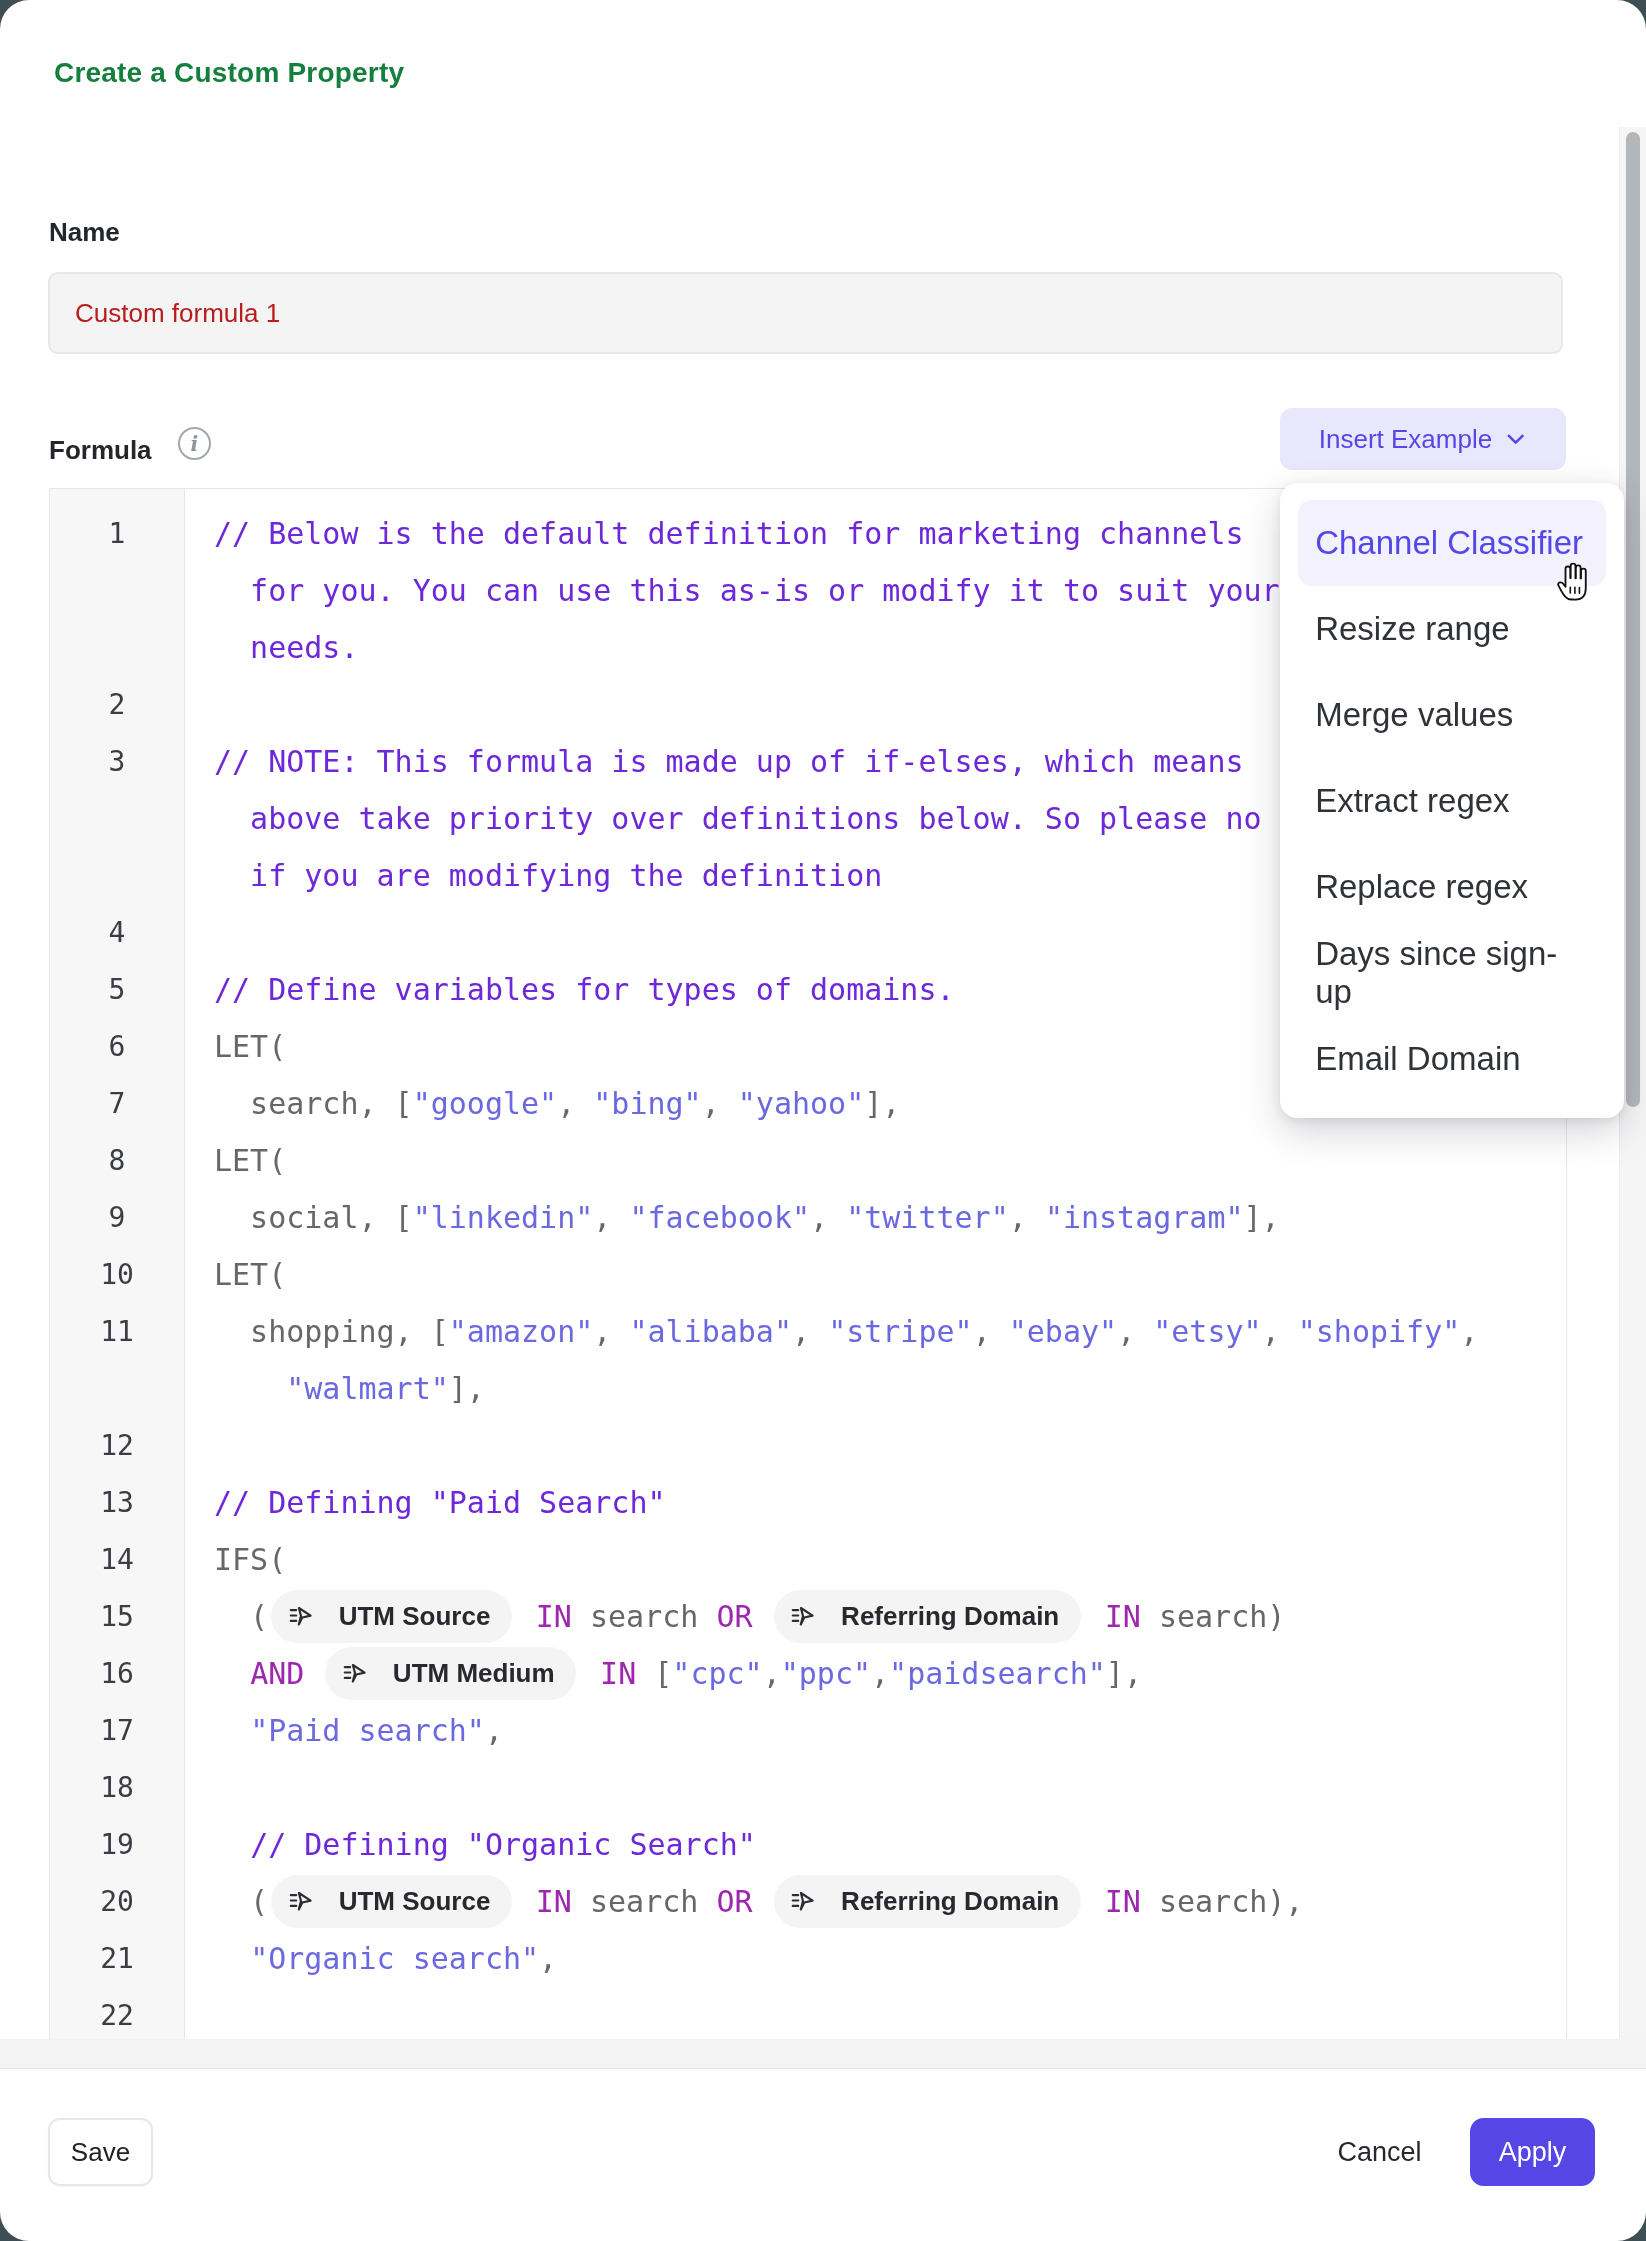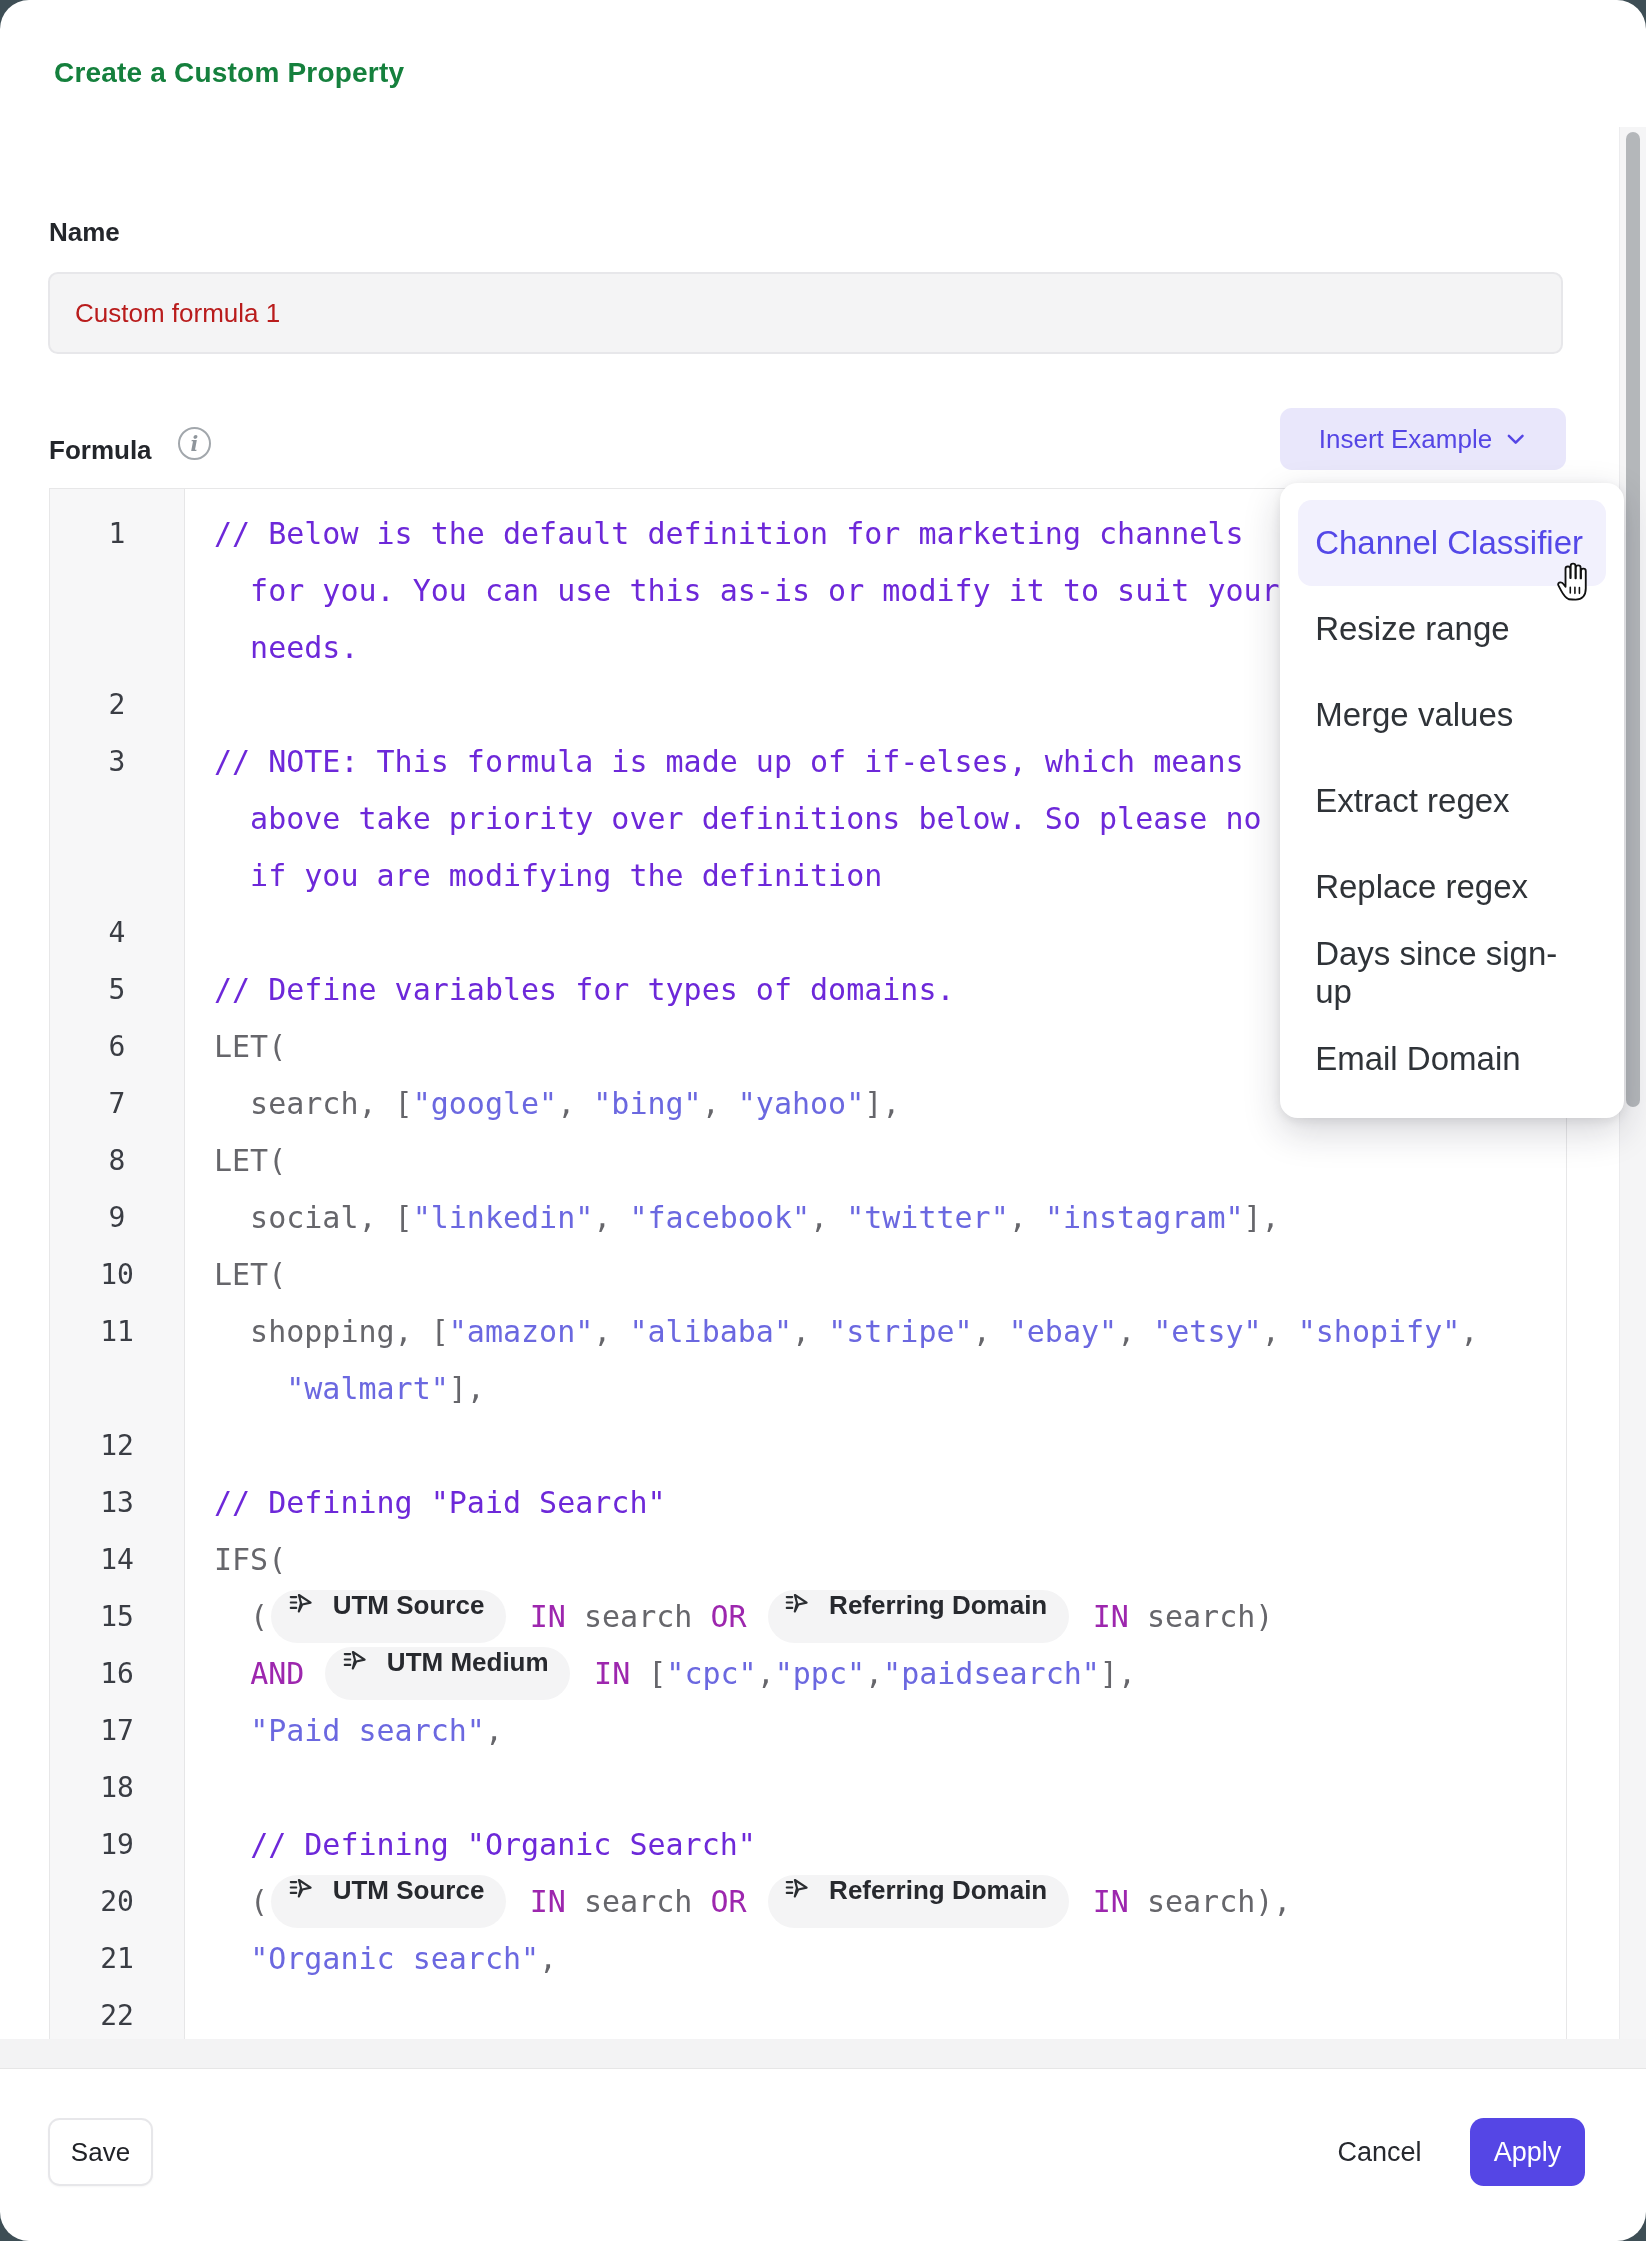--- a/index.html
+++ b/index.html
@@ -55,22 +55,22 @@
   .crow{
     height:57px;display:flex;align-items:center;
     font-family:"DejaVu Sans Mono",monospace;font-size:30px;color:#66666B;
   }
   .crow span{white-space:pre;}
   .tok-p{color:#66666B;}
   .tok-c{color:#6d28d9;}
   .tok-s{color:#6B68E0;}
   .tok-k{color:#9D27AE;}
   .chip{
-    display:inline-flex;height:53px;border-radius:27px;background:#F4F4F5;
-    padding:0 21.5px 0 15.6px;margin:0 5.9px 0 2.9px;gap:20px;flex:none;
+    display:inline-flex;align-items:center;height:53px;border-radius:27px;background:#F4F4F5;
+    padding:0 21.5px 0 15.6px;margin:0 5.9px 0 2.9px;gap:26px;flex:none;
     font-family:"Liberation Sans",sans-serif;font-size:26px;font-weight:600;color:#27292E;cursor:pointer;
   }
   .chip svg{width:26px;height:26px;flex:none;}
   
   .menu{
     position:absolute;left:1280px;top:483px;width:344px;box-sizing:border-box;padding:16.6px 17.6px;
     background:#fff;border-radius:17.6px;z-index:30;
     box-shadow:0 13.7px 37px rgba(25,25,50,.18), 0 2.9px 9.8px rgba(0,0,0,.08);
   }
   .menu-item{
@@ -94,21 +94,21 @@
   .save-btn{
     position:absolute;left:48px;top:2118px;width:105px;height:68px;border-radius:11.7px;
     background:#fff;border:2px solid #E7E7EA;box-shadow:0 1px 2px rgba(0,0,0,.04);
     font-family:"Liberation Sans",sans-serif;font-size:26px;font-weight:500;color:#202227;cursor:pointer;
   }
   .cancel-btn{
     position:absolute;left:1311px;top:2118px;width:137px;height:68px;border:none;background:transparent;
     font-family:"Liberation Sans",sans-serif;font-size:27px;font-weight:500;color:#26282E;cursor:pointer;
   }
   .apply-btn{
-    position:absolute;left:1470px;top:2118px;width:115px;height:68px;border-radius:13.7px;border:none;
+    position:absolute;left:1470px;top:2118px;width:125px;height:68px;border-radius:13.7px;border:none;
     background:#5546E5;color:#ffffff;font-family:"Liberation Sans",sans-serif;
     font-size:27px;font-weight:500;cursor:pointer;
   }
   .cursor-glyph{position:absolute;left:1555px;top:558px;width:43px;height:45px;z-index:40;pointer-events:none;}
 </style>
 </head>
 <body>
 
 <div class="modal">
 

